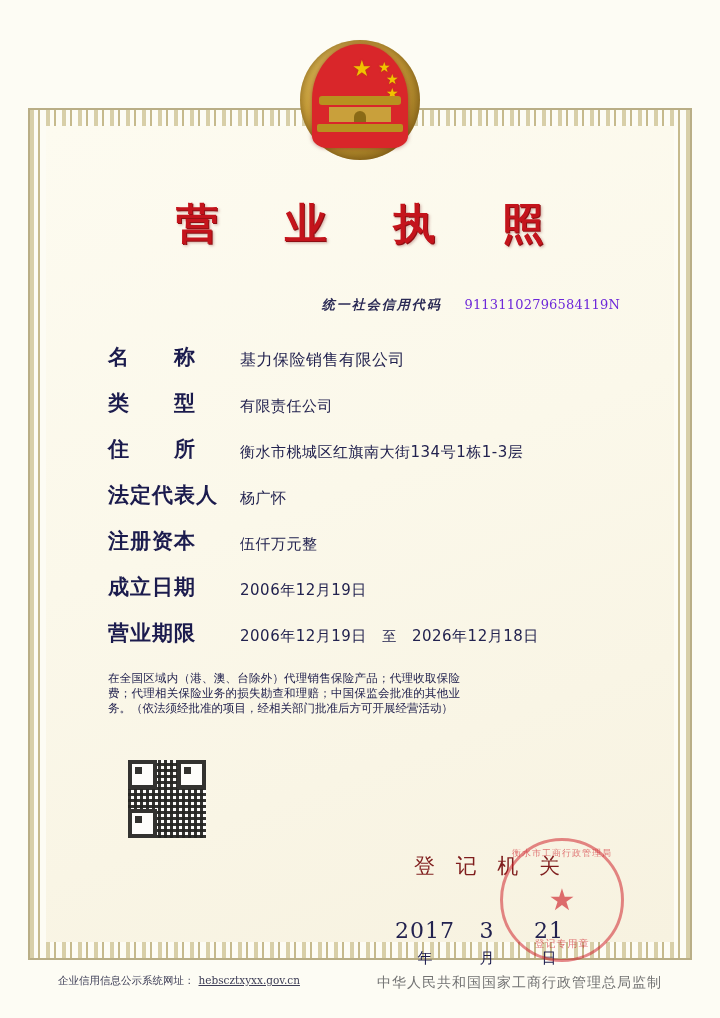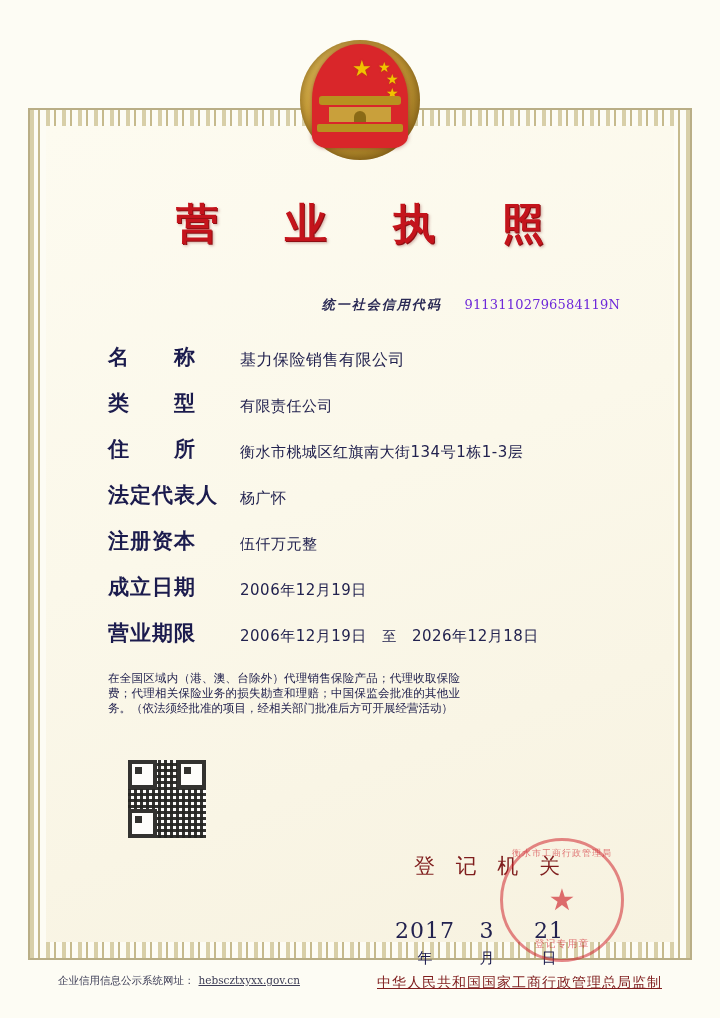--- a/index.html
+++ b/index.html
@@ -327,24 +327,23 @@
     margin-left: 4px;
     color: #3c3c55;
     text-decoration: underline;
     font-family: "DejaVu Serif", serif;
   }
   .footer-right {
     position: absolute;
     right: 58px;
     bottom: 26px;
     font-size: 14px;
-    color: #7f1d1d;
+    color: #737373;
     letter-spacing: 1px;
     white-space: nowrap;
-    text-decoration: underline;
   }
   .watermark {
     position: absolute;
     left: 120px;
     top: 282px;
     font-size: 30px;
     letter-spacing: 12px;
     color: rgba(190,180,150,.33);
     font-family: "DejaVu Sans", sans-serif;
     user-select: none;

